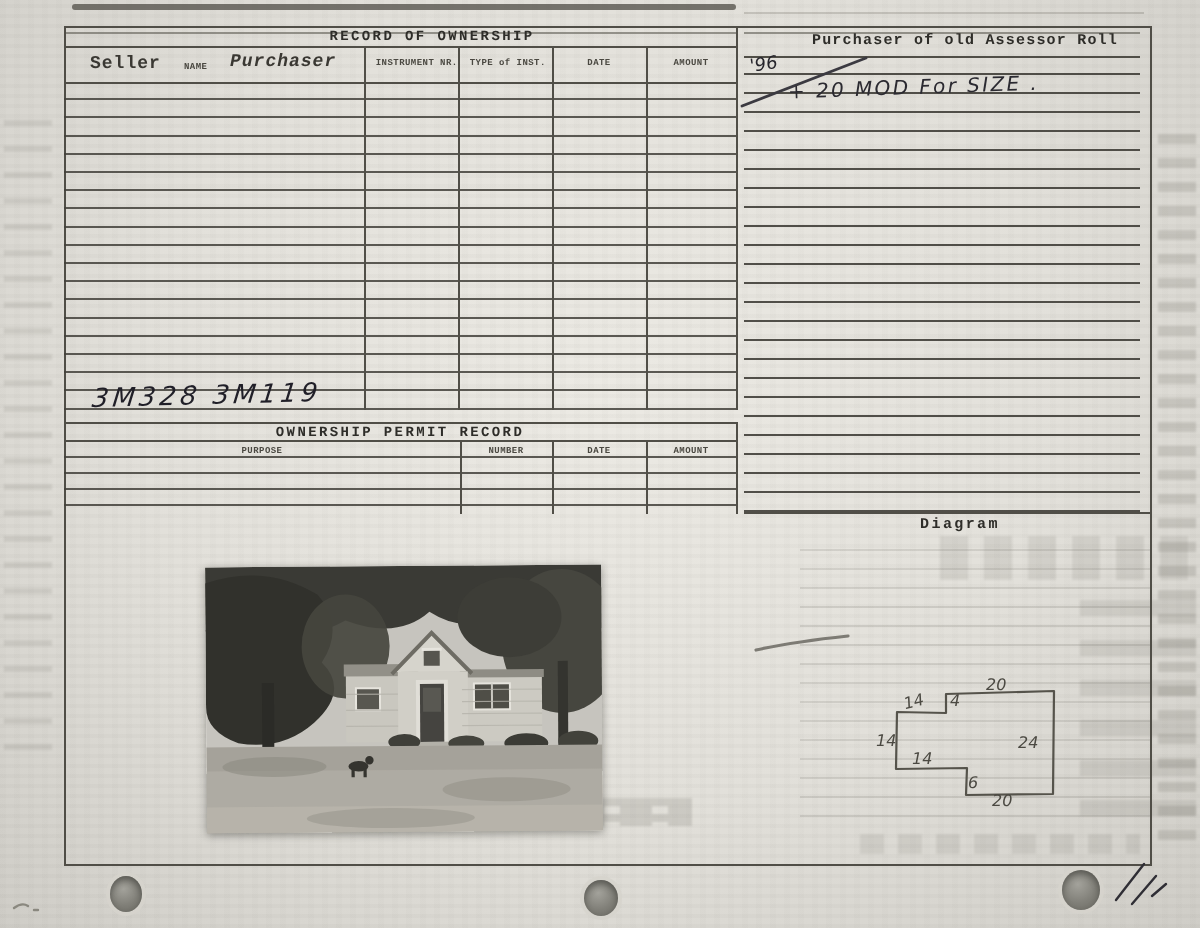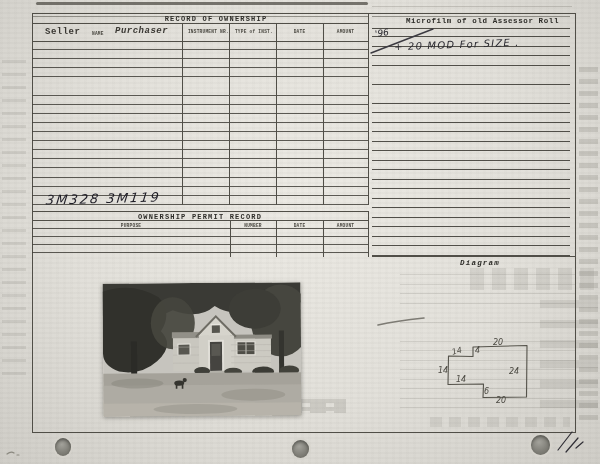--- a/index.html
+++ b/index.html
@@ -89,34 +89,34 @@
     <div class="t tinyc" style="left:323px;top:221.5px;width:45px;">AMOUNT</div>
 
     <div class="ruled rowsC" style="left:32px;top:221px;width:336px;height:36px;"></div>
     <div class="ln" style="left:230px;top:220px;width:1px;height:37px;"></div>
     <div class="ln" style="left:276px;top:220px;width:1px;height:37px;"></div>
     <div class="ln" style="left:323px;top:220px;width:1px;height:37px;"></div>
     <div class="ln" style="left:368px;top:211px;width:1px;height:46px;"></div>
   </div>
 
   <div>
-    <div class="t title" style="left:390px;top:17px;width:185px;text-align:center;font-size:7.5px;letter-spacing:.6px;">Microfilm of old Assessor Roll</div>
+    <div class="t title" style="left:390px;top:17px;width:185px;text-align:center;font-size:7.5px;letter-spacing:.6px;">Purchaser of old Assessor Roll</div>
     <div class="ln" style="left:372px;top:28px;width:198px;height:1px;"></div>
     <div class="ruled rowsB" style="left:372px;top:28px;width:198px;height:228px;"></div>
 
     <div class="t hand" style="left:375px;top:28px;font-size:9px;transform:rotate(-8deg);">'96</div>
     <svg style="position:absolute;left:368px;top:26px;" width="70" height="30" viewBox="0 0 70 30">
       <path d="M3,27 L65,3" stroke="#3b3a41" stroke-width="1.4" fill="none" stroke-linecap="round"></path>
     </svg>
     <div class="t hand" style="left:394px;top:39px;font-size:10px;letter-spacing:1.2px;transform:rotate(-2deg);color:#2b2a31;">+ 20 MOD For SIZE .</div>
   </div>
 
   <div>
     <div class="ln" style="left:372px;top:256px;width:203px;height:1px;"></div>
-    <div class="t title" style="left:400px;top:259px;width:160px;text-align:center;font-size:7.5px;font-style:italic;">Diagram</div>
+    <div class="t title" style="left:400px;top:259px;width:160px;text-align:center;font-size:7.5px;">Diagram</div>
     <div class="ruled rowsGhost" style="left:400px;top:266px;width:175px;height:150px;"></div>
 
     <svg style="position:absolute;left:376px;top:314px;" width="52" height="14" viewBox="0 0 52 14">
       <path d="M2,11 Q20,7 48,4" stroke="#7d7b74" stroke-width="1.6" fill="none" stroke-linecap="round"></path>
     </svg>
 
     <svg style="position:absolute;left:438px;top:336px;" width="106" height="70" viewBox="0 0 106 70">
       <path d="M35,11 L89,9.5 L88.5,61 L45,61.5 L45.5,48 L10,48.5 L10.5,20 L35,20.5 Z" fill="none" stroke="#55534b" stroke-width="1.1" stroke-linejoin="round"></path>
       <g font-family="DejaVu Sans, sans-serif" font-style="italic" font-size="8" fill="#4b4942">
         <text x="37" y="17">4</text>

